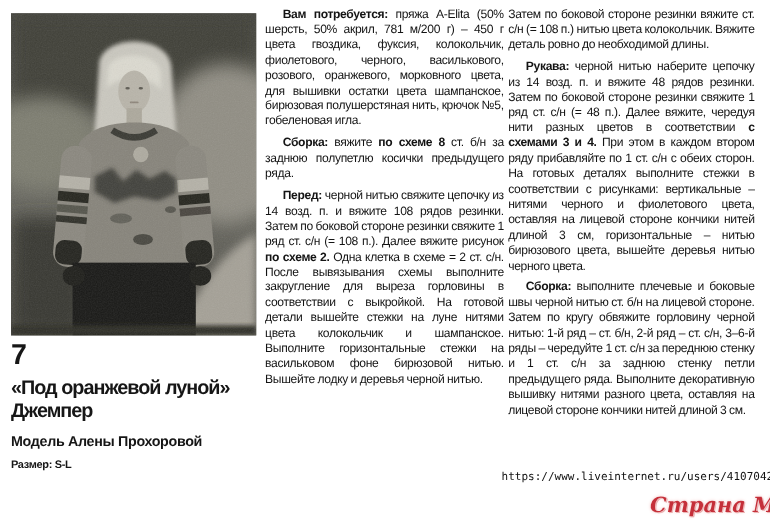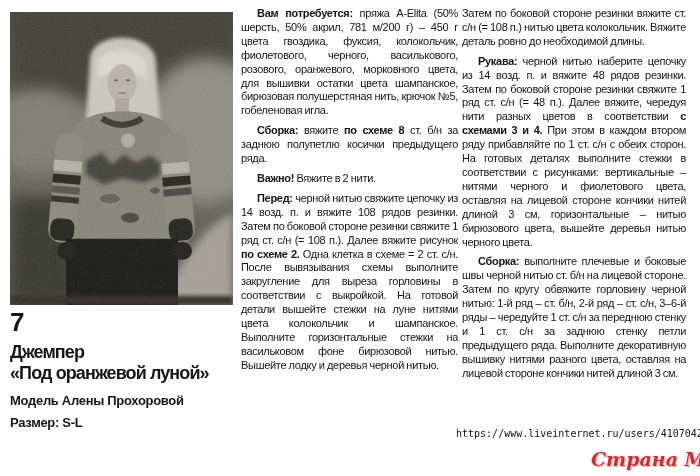--- a/index.html
+++ b/index.html
@@ -12,21 +12,21 @@
   .photo{
     position:absolute;left:10px;top:12px;width:223px;height:293px;
     background:#5c5c56;overflow:hidden;
   }
   .photo svg{display:block;width:100%;height:100%;}
   
   .left-block{position:absolute;left:10px;top:309px;width:228px;}
   .item-number{font-size:26px;font-weight:800;line-height:26px;margin:0 0 7px 0;}
   .pattern-title{font-size:18px;font-weight:800;line-height:21px;letter-spacing:-0.9px;margin:0 0 9px 0;}
   .credit{font-size:13px;font-weight:800;line-height:15px;letter-spacing:-0.3px;margin:0 0 7px 0;}
-  .size-line{font-size:13px;font-weight:800;line-height:15px;letter-spacing:-0.3px;margin:0;}
+  .size-line{font-size:10px;font-weight:800;line-height:15px;letter-spacing:-0.3px;margin:0;}
   
   .col{
     position:absolute;top:7px;
     font-size:11px;line-height:13.9px;letter-spacing:-0.3px;word-spacing:-0.4px;
     text-align:justify;color:#141414;
   }
   .col-1{left:241px;width:217px;}
   .col-2{left:462px;width:224px;}
   .col p{margin:0 0 6px 0;}
   .lead{font-weight:bold;padding-left:16px;}
@@ -116,31 +116,30 @@
     <ellipse cx="172" cy="238" rx="10" ry="9" fill="#1f1f1b"></ellipse>
     <rect x="0" y="283" width="223" height="9" fill="#2e2e28" filter="url(#b2)"></rect>
 
     <rect x="0" y="0" width="223" height="292" filter="url(#grain)" opacity="0.13"></rect>
   </svg>
 </div>
 
 <div class="left-block">
   <div class="item-number">7</div>
   <div class="pattern-title">
+    <div>«Под оранжевой луной»</div>
     <div>Джемпер</div>
-    <div>«Под оранжевой луной»</div>
   </div>
   <div class="credit">Модель Алены Прохоровой</div>
   <div class="size-line">Размер: S-L</div>
 </div>
 
 <div class="col col-1">
   <p><span class="lead">Вам потребуется:</span><span> пряжа A-Elita (50% шерсть, 50% акрил, 781 м/200 г) – 450 г цвета гвоздика, фуксия, колокольчик, фиолетового, черного, василькового, розового, оранжевого, морковного цвета, для вышивки остатки цвета шампанское, бирюзовая полушерстяная нить, крючок №5, гобеленовая игла.</span><span class="b"></span><span></span></p>
   <p><span class="lead">Сборка:</span><span> вяжите </span><span class="b">по схеме 8</span><span> ст. б/н за заднюю полупетлю косички предыдущего ряда.</span></p>
-  <p><span class="lead">Важно!</span><span> Вяжите в 2 нити.</span></p>
   <p><span class="lead">Перед:</span><span> черной нитью свяжите цепочку из 14 возд. п. и вяжите 108 рядов резинки. Затем по боковой стороне резинки свяжите 1 ряд ст. с/н (= 108 п.). Далее вяжите рисунок </span><span class="b">по схеме 2.</span><span> Одна клетка в схеме = 2 ст. с/н. После вывязывания схемы выполните закругление для выреза горловины в соответствии с выкройкой. На готовой детали вышейте стежки на луне нитями цвета колокольчик и шампанское. Выполните горизонтальные стежки на васильковом фоне бирюзовой нитью. Вышейте лодку и деревья черной нитью.</span></p>
 </div>
 
 <div class="col col-2">
   <p><span>Затем по боковой стороне резинки вяжите ст. с/н (= 108 п.) нитью цвета колокольчик. Вяжите деталь ровно до необходимой длины.</span></p>
   <p><span class="lead">Рукава:</span><span> черной нитью наберите цепочку из 14 возд. п. и вяжите 48 рядов резинки. Затем по боковой стороне резинки свяжите 1 ряд ст. с/н (= 48 п.). Далее вяжите, чередуя нити разных цветов в соответствии </span><span class="b">с схемами 3 и 4.</span><span> При этом в каждом втором ряду прибавляйте по 1 ст. с/н с обеих сторон. На готовых деталях выполните стежки в соответствии с рисунками: вертикальные – нитями черного и фиолетового цвета, оставляя на лицевой стороне кончики нитей длиной 3 см, горизонтальные – нитью бирюзового цвета, вышейте деревья нитью черного цвета.</span></p>
   <p><span class="lead">Сборка:</span><span> выполните плечевые и боковые швы черной нитью ст. б/н на лицевой стороне. Затем по кругу обвяжите горловину черной нитью: 1-й ряд – ст. б/н, 2-й ряд – ст. с/н, 3–6-й ряды – чередуйте 1 ст. с/н за переднюю стенку и 1 ст. с/н за заднюю стенку петли предыдущего ряда. Выполните декоративную вышивку нитями разного цвета, оставляя на лицевой стороне кончики нитей длиной 3 см.</span></p>
 </div>
 
 <div class="source-url">https://www.liveinternet.ru/users/4107042/</div>

